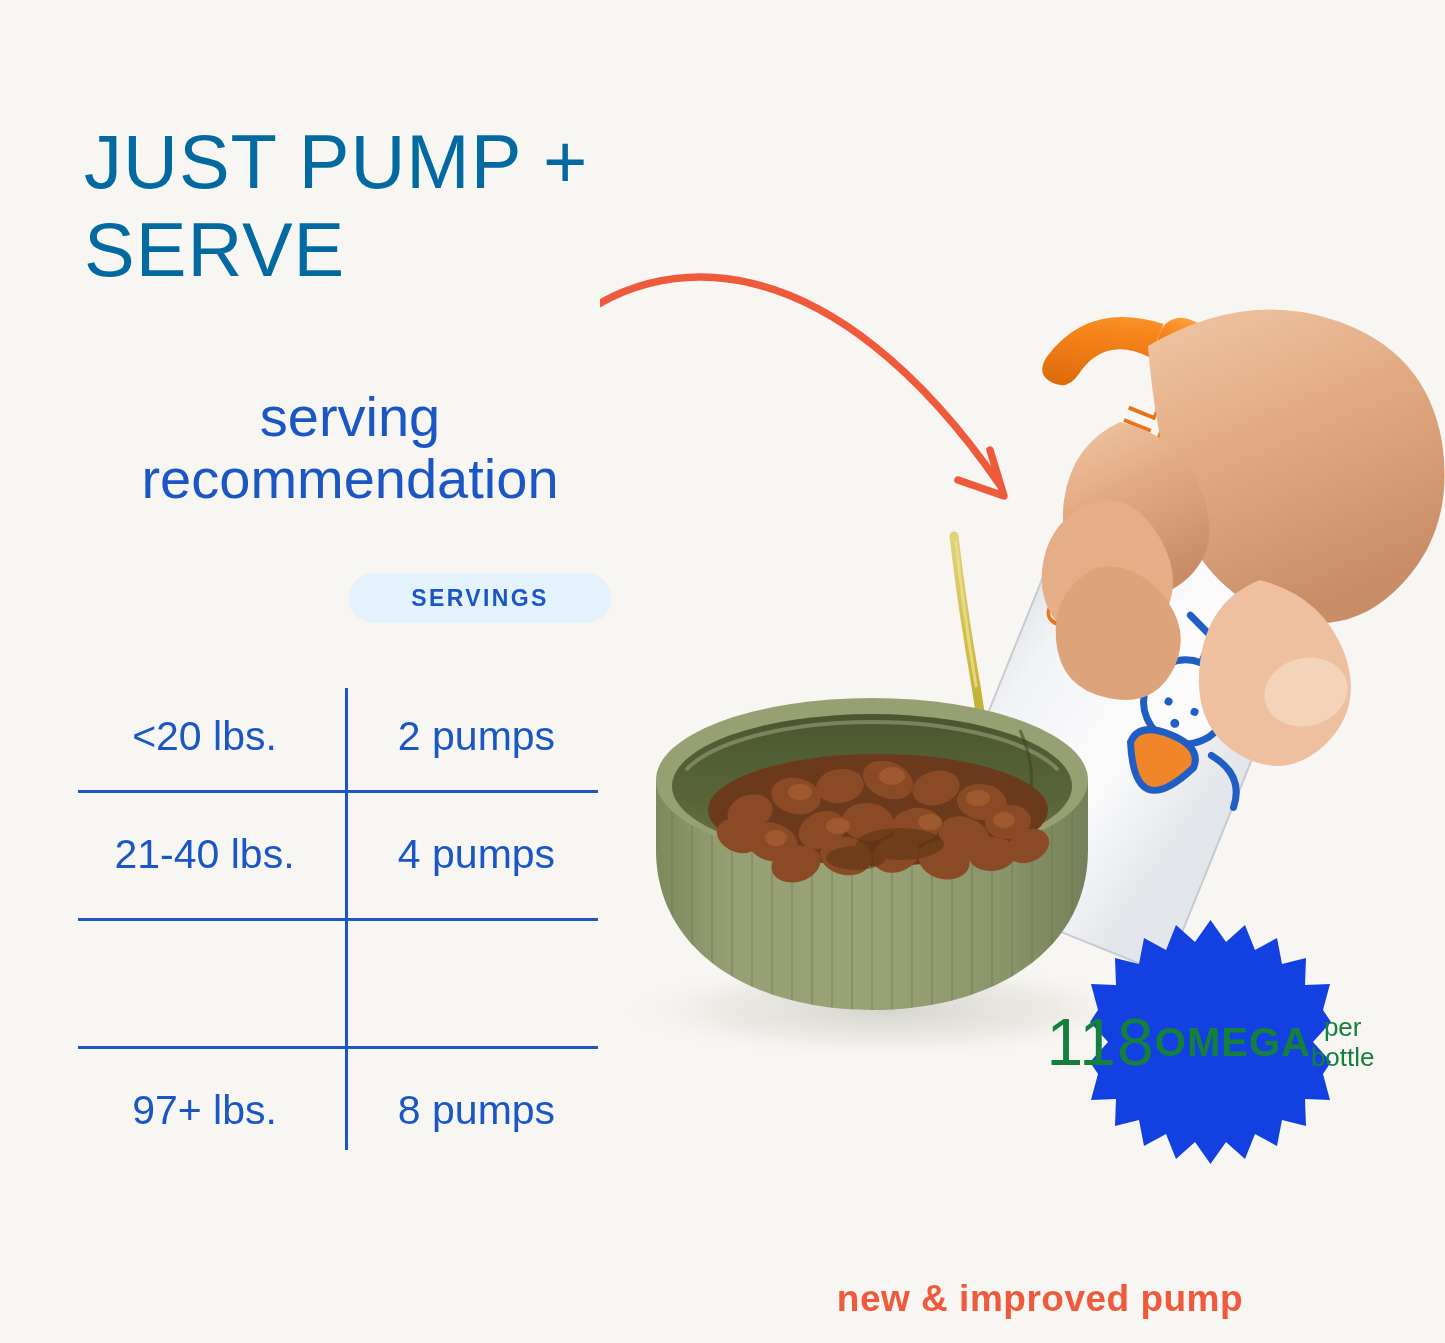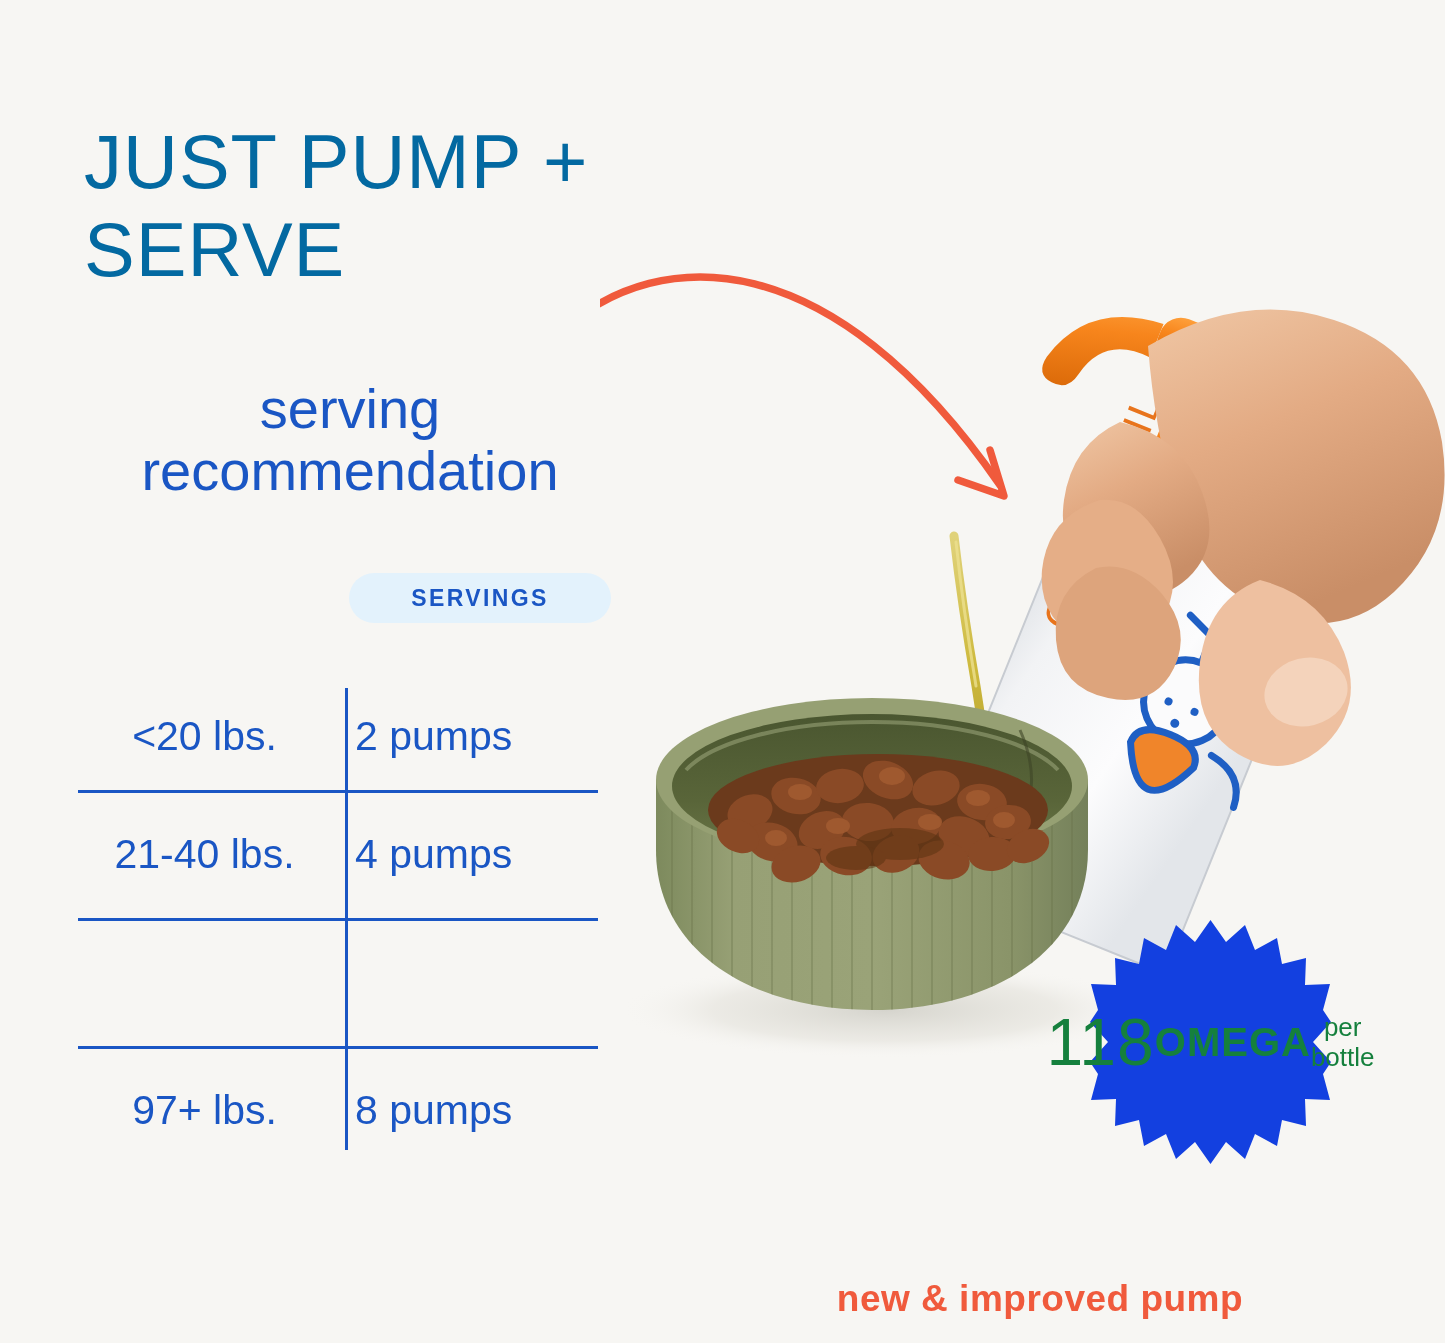--- a/index.html
+++ b/index.html
@@ -29,21 +29,21 @@
     line-height: 88px;
     font-weight: 300;
     letter-spacing: 1px;
     white-space: pre-line;
   }
 
   
   #subheading {
     position: absolute;
     left: 55px;
-    top: 378px;
+    top: 386px;
     width: 590px;
     text-align: center;
     color: #1a56c4;
     font-size: 56px;
     line-height: 62px;
     font-weight: 400;
     white-space: pre-line;
   }
 
   
@@ -107,20 +107,21 @@
     width: 267px;
     text-align: center;
     color: #1a56c4;
     font-size: 41px;
     font-weight: 400;
     padding-right: 14px;
     box-sizing: border-box;
   }
   .tcell-serv {
     width: 253px;
+    text-align: center;
     color: #1a56c4;
     font-size: 41px;
     font-weight: 400;
     padding-left: 10px;
     box-sizing: border-box;
   }
 
   
   #footnote {
     position: absolute;

